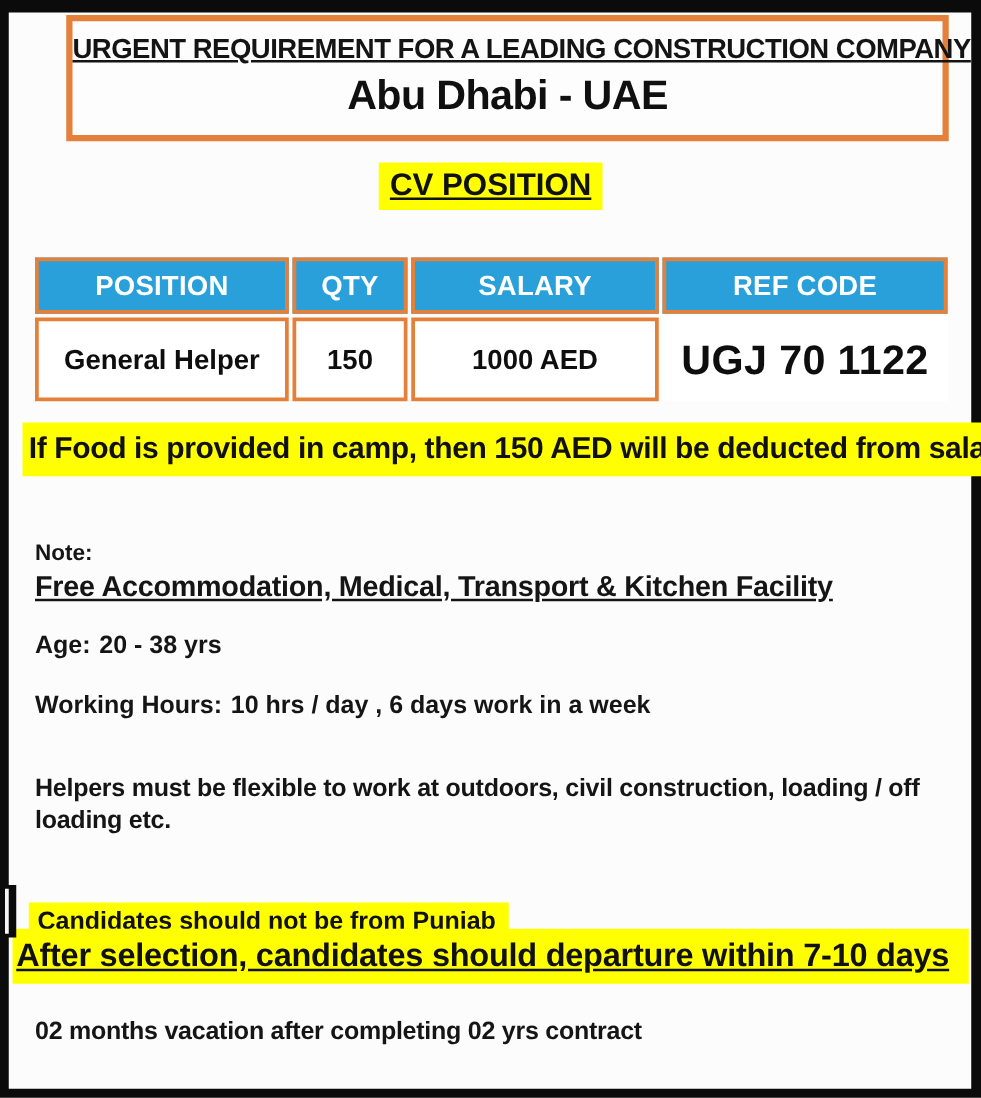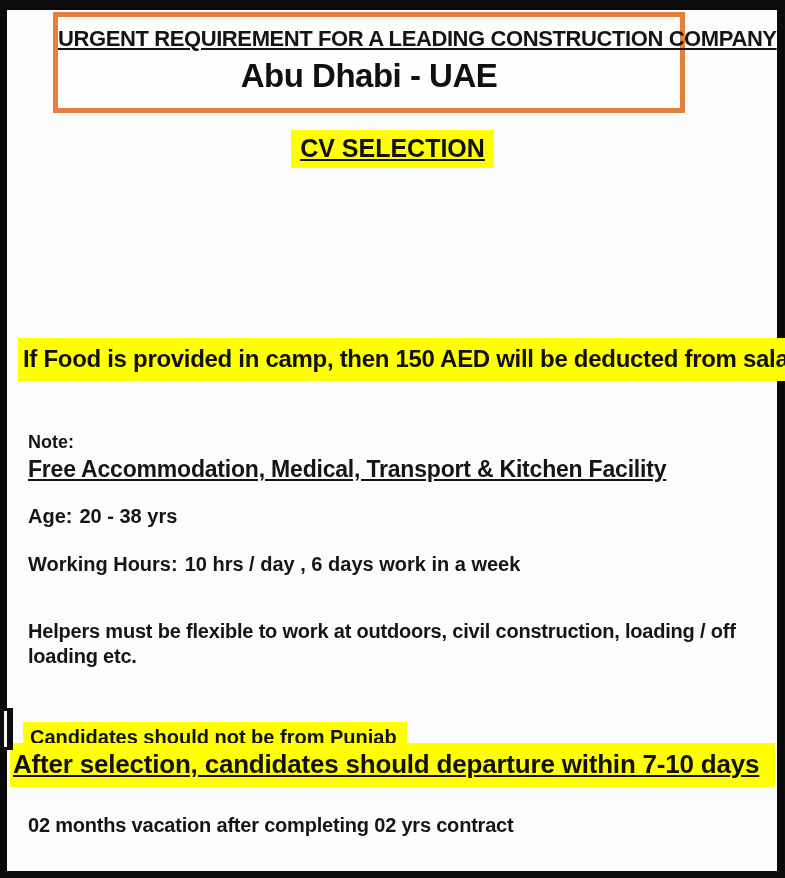--- a/index.html
+++ b/index.html
@@ -15,21 +15,21 @@
   }
   .page {
     position:absolute; left:7px; top:10px;
     width:770px; height:861px;
     background:#fcfcfc;
   }
   .abs { position:absolute; }
 
   
   .title-box {
-    left:53px; top:12px; width:632px; height:101px;
+    left:53px; top:12px; width:706px; height:101px;
     border:5px solid #E5803A;
     background:#fdfdfd;
     text-align:center;
     padding-top:9px;
   }
   .title-line {
     font-size:22px;
     letter-spacing:-0.4px;
     text-decoration:underline;
     color:#141414;
@@ -120,23 +120,34 @@
 
 <div class="canvas">
   <div class="page abs" style="left:7px;top:10px;"></div>
 
   <div class="abs title-box">
     <div class="title-line">URGENT REQUIREMENT FOR A LEADING CONSTRUCTION COMPANY</div>
     <div class="location-line">Abu Dhabi - UAE</div>
   </div>
 
   <div class="abs cv-wrap">
-    <span class="cv-banner">CV SELECTION</span>
+    <span class="cv-banner">CV POSITION</span>
   </div>
 
+  <div class="abs job-table">
+    <div class="th">POSITION</div>
+    <div class="th">QTY</div>
+    <div class="th">SALARY</div>
+    <div class="th">REF CODE</div>
+
+    <div class="td">General Helper</div>
+    <div class="td">150</div>
+    <div class="td">1000 AED</div>
+    <div class="td ref">UGJ 70 1122</div>
+  </div>
 
   <span class="abs hl food-band">If Food is provided in camp, then 150 AED will be deducted from salary</span>
 
   <div class="abs note-label">Note:</div>
   <div class="abs facilities">Free Accommodation, Medical, Transport &amp; Kitchen Facility</div>
 
   <div class="abs age-line">
     <span class="u">Age:</span><span class="val">20 - 38 yrs</span>
   </div>
 

